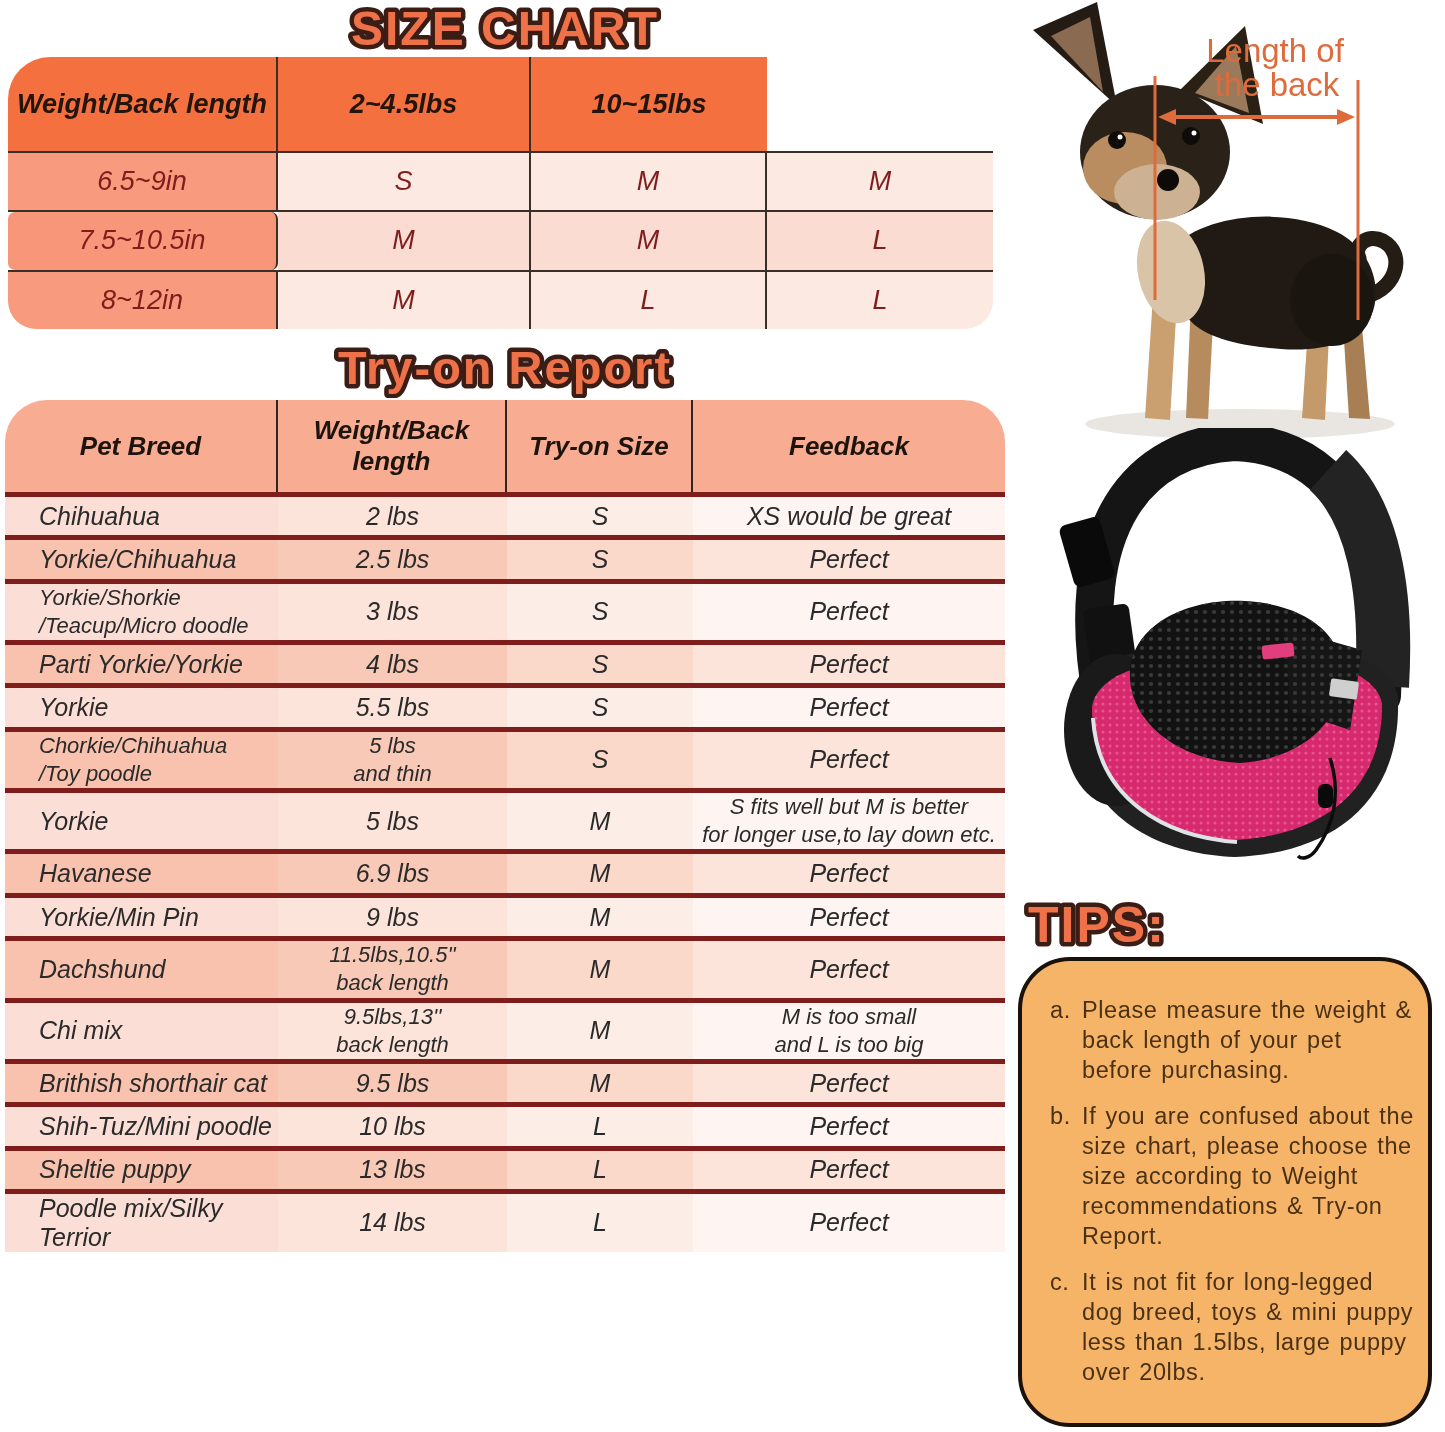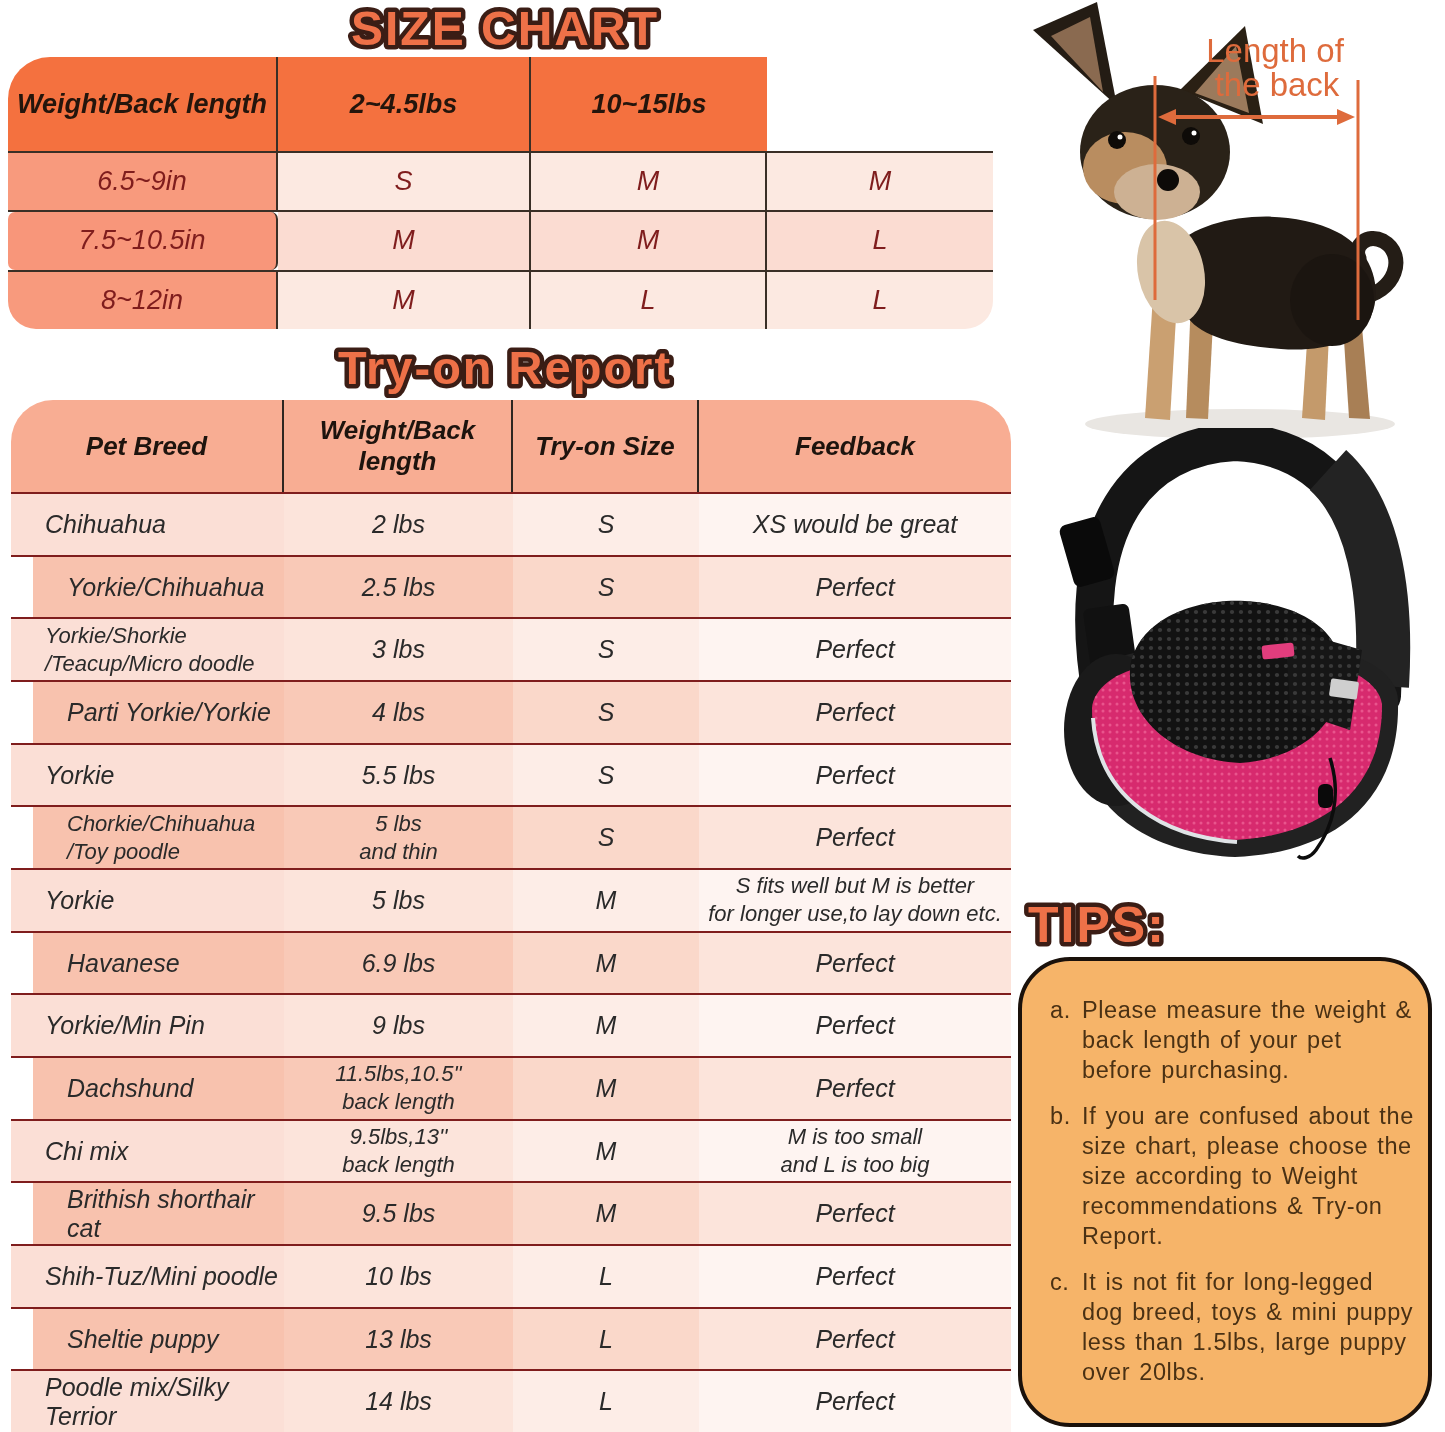--- a/index.html
+++ b/index.html
@@ -20,33 +20,33 @@
   .sc .hrow{height:94px;flex:none;}
   .sc .drow{flex:1;border-top:2px solid #3a2f26;}
   .sc .cell:not(:last-child){border-right:2px solid #3a2f26;}
   .sc .hrow .cell{background:#f4713f;font-weight:700;font-size:27px;color:#24150c;}
   .sc .drow .cell{background:#fce9e1;font-size:27px;color:#7f1d1d;}
   .sc .drow .cell:first-child{background:#f89a7d;}
   .sc .drow.alt .cell{background:#fbdcd2;}
   .sc .drow.alt .cell:first-child{background:#f8967a;border-radius:7px;}
 
   
-  .to{left:11px;top:400px;width:1000px;height:1032px;border-radius:42px 42px 0 0;}
+  .to{left:5px;top:400px;width:1000px;height:852px;border-radius:42px 42px 0 0;}
   .to .row{grid-template-columns:273px 229px 186px 312px;}
   .to .hrow{height:92px;flex:none;}
   .to .hrow .cell{background:#f8ad93;font-weight:700;font-size:26px;color:#1e140e;}
   .to .hrow .cell:not(:last-child){border-right:2px solid #2f2620;}
-  .to .drow{flex:1;border-top:2px solid #7f1d1d;}
+  .to .drow{flex:1;border-top:5px solid #7f1d1d;}
   .to .drow .cell{font-size:25px;color:#2a2a2a;}
   .to .drow .breed{justify-content:flex-start;text-align:left;padding-left:34px;}
   .to .drow.light .c0{background:#fbdfd6;}
   .to .drow.light .c1{background:#fce4db;}
   .to .drow.light .c2{background:#fdede7;}
   .to .drow.light .c3{background:#fef4f1;}
-  .to .drow.dark .c0{background:#f8c2ae;margin-left:22px;}
+  .to .drow.dark .c0{background:#f8c2ae;}
   .to .drow.dark .c1{background:#f9c9b7;}
   .to .drow.dark .c2{background:#fad8ca;}
   .to .drow.dark .c3{background:#fce4db;}
   .small{font-size:22px !important;line-height:1.28;}
 
   
   .bubble{font-family:"Liberation Sans",sans-serif;font-weight:bold;
           fill:#ee7148;stroke:#3b1d15;stroke-width:9px;paint-order:stroke;
           stroke-linejoin:round;letter-spacing:2px;}
 

